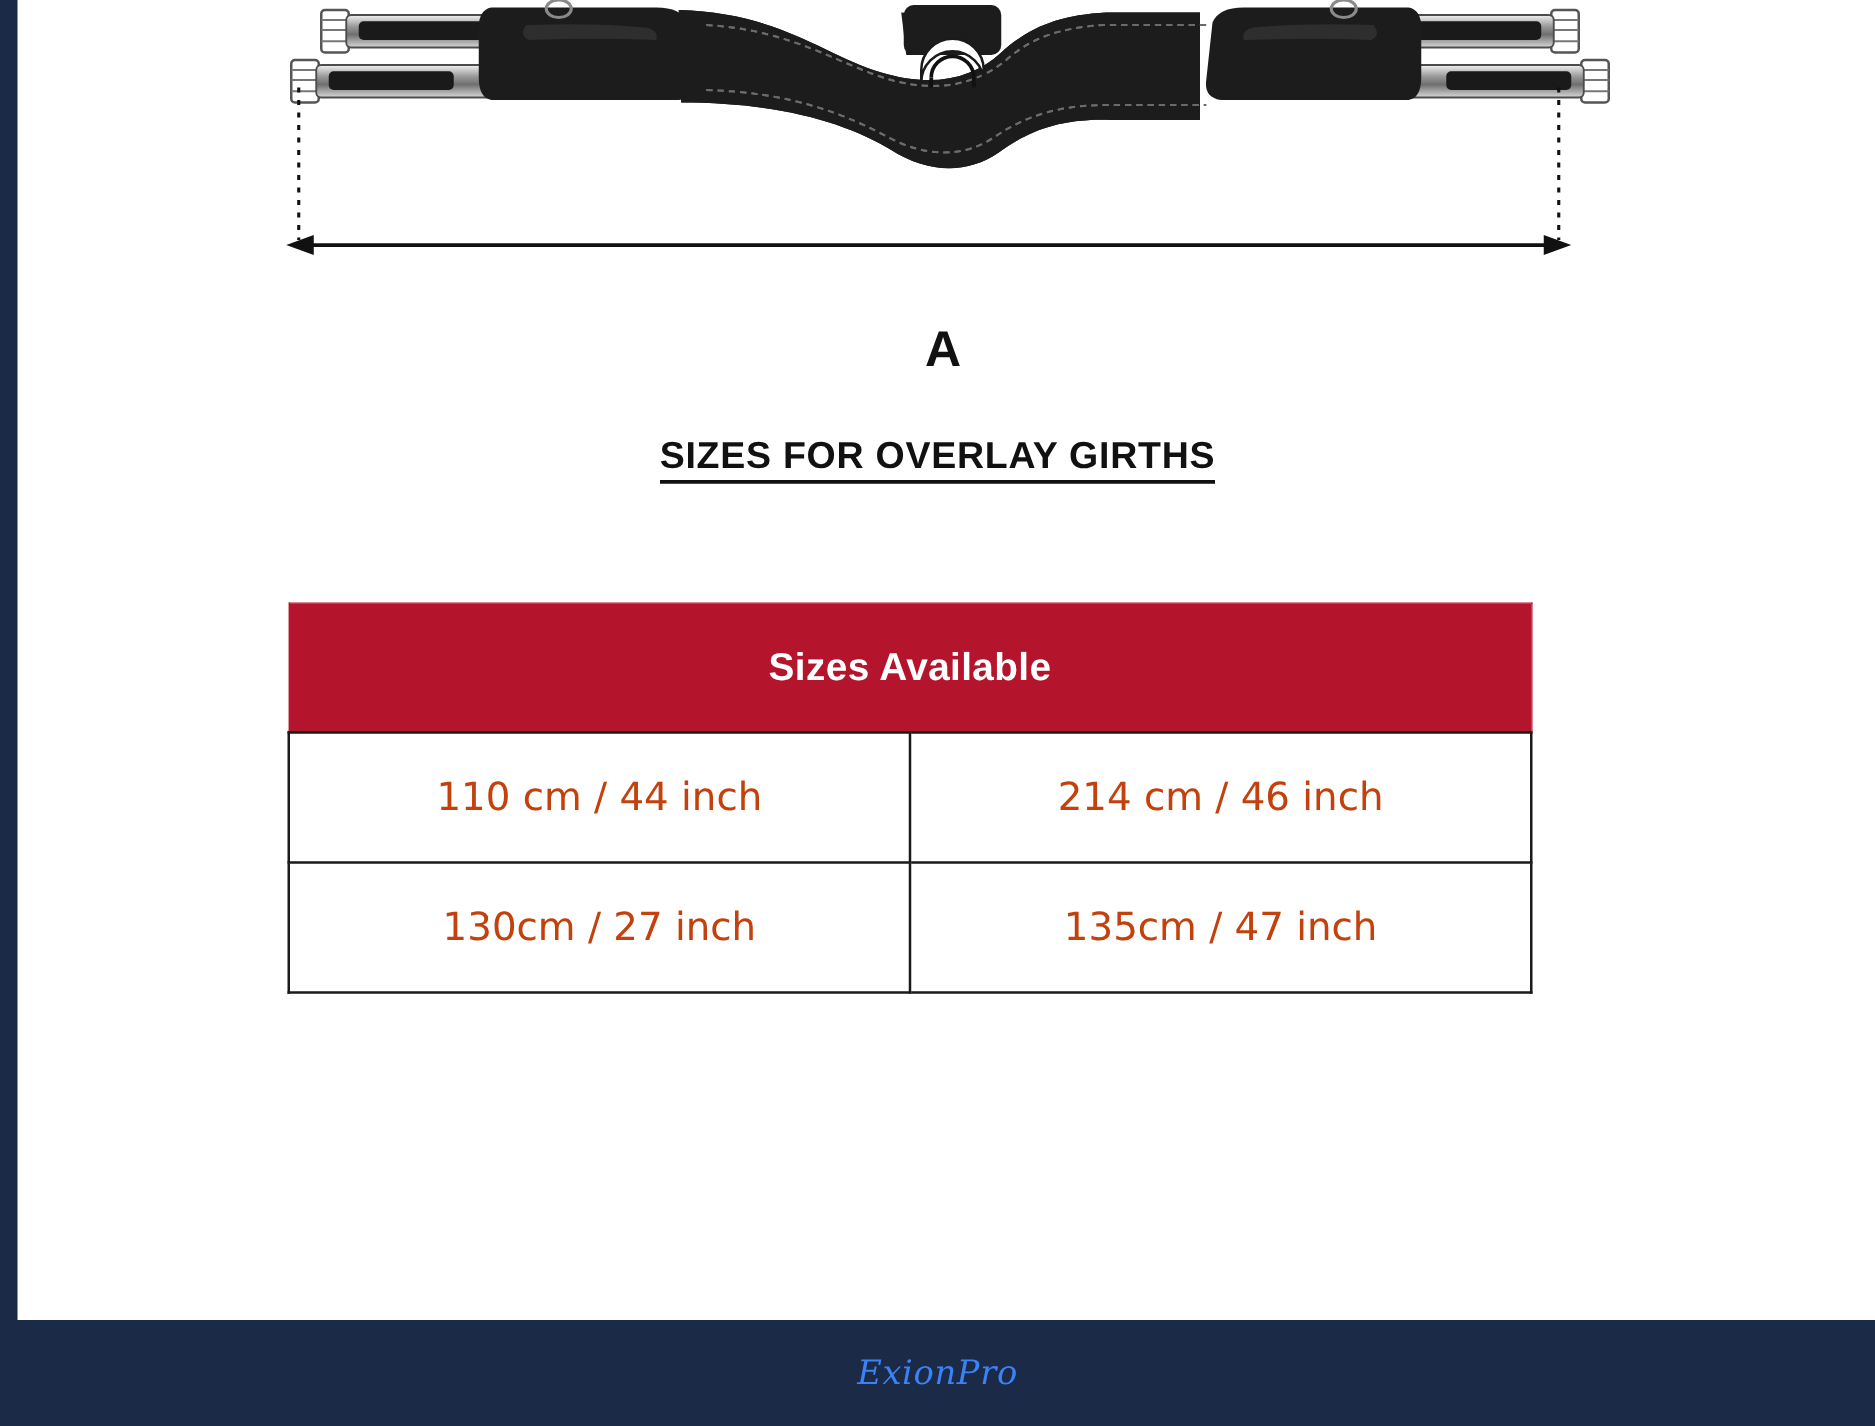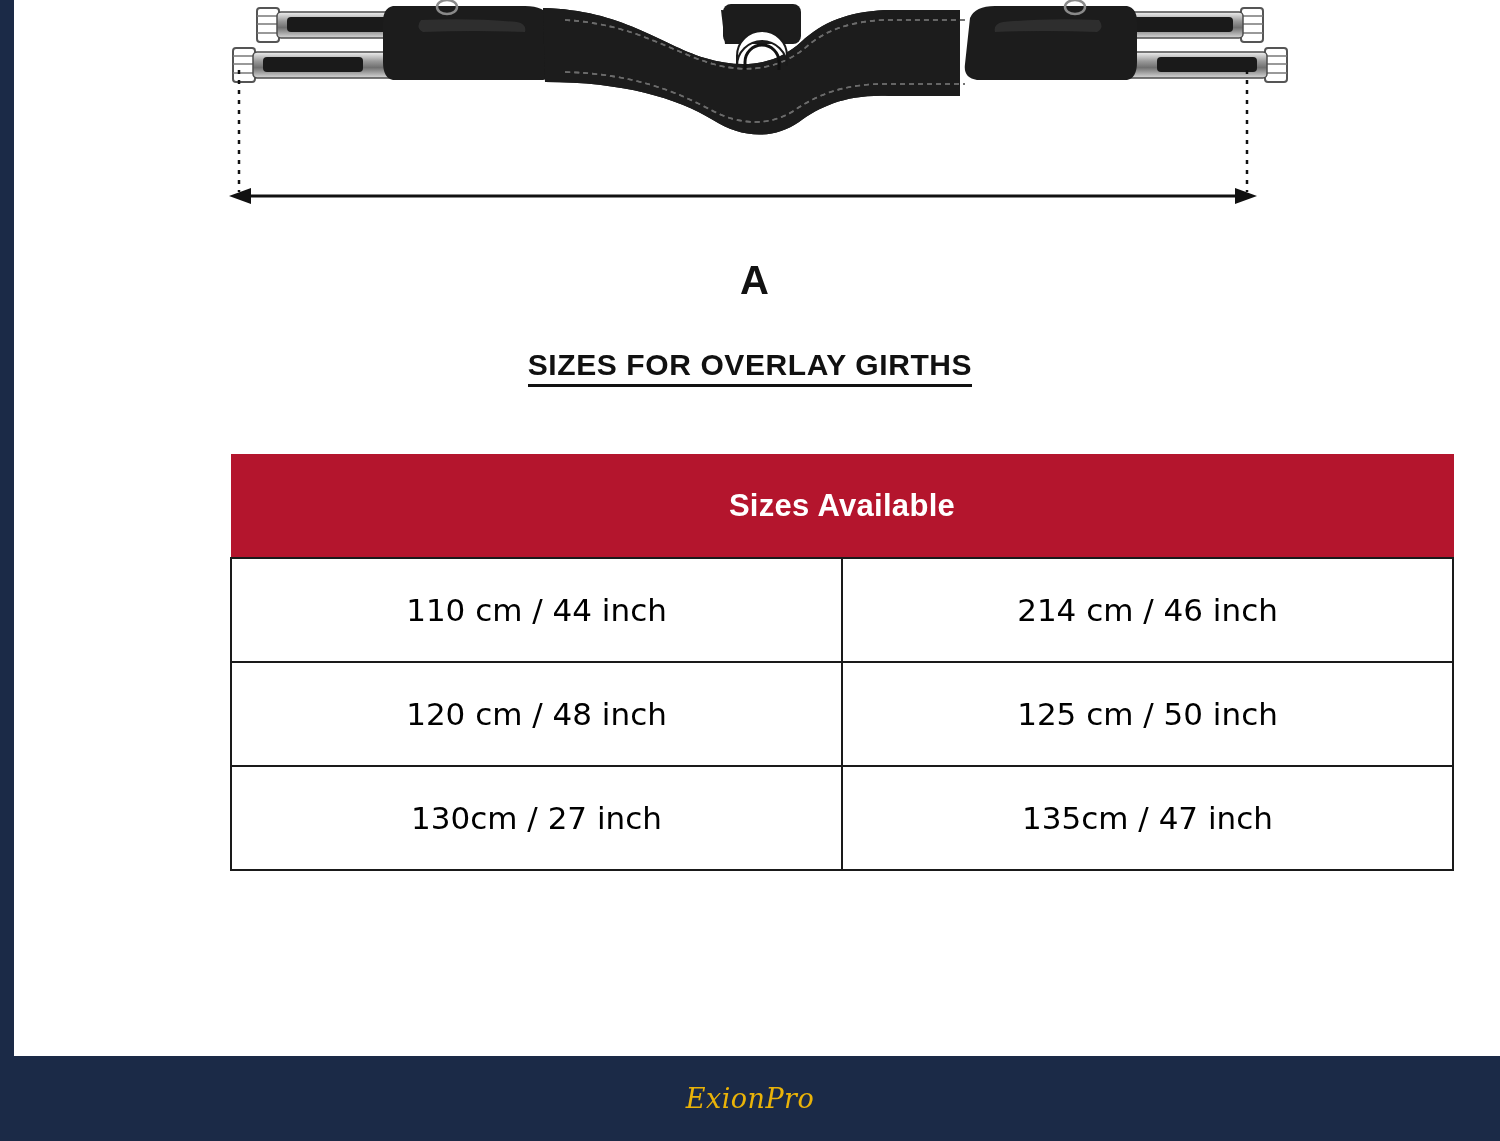--- a/index.html
+++ b/index.html
@@ -73,41 +73,41 @@
   }
   .section-heading span {
     border-bottom: 3px solid #111111;
     padding-bottom: 3px;
   }
 
   
   .size-table {
     position: absolute;
     left: 230px;
-    top: 454px;
-    width: 1224px;
+    top: 482px;
+    width: 996px;
     border-collapse: collapse;
     table-layout: fixed;
   }
   .size-table th {
     background: #b4152d;
     color: #ffffff;
     font-size: 31px;
     font-weight: bold;
     height: 100px;
     text-align: center;
     border: 1px solid #b4152d;
     letter-spacing: 0.3px;
   }
   .size-table td {
     border: 2px solid #1a1a1a;
     height: 100px;
     text-align: center;
     font-size: 31px;
-    color: #000000;
+    color: #c2410c;
     font-family: "DejaVu Sans", sans-serif;
     font-weight: 400;
   }
 
   
   .footer {
     position: absolute;
     left: 0;
     bottom: 0;
     width: 1500px;
@@ -115,21 +115,21 @@
     background: #1b2a47;
   }
   .brand {
     position: absolute;
     left: 0; top: 0;
     width: 1500px;
     height: 85px;
     display: flex;
     align-items: center;
     justify-content: center;
-    color: #eab308;
+    color: #3b82f6;
     font-size: 27px;
     font-family: "DejaVu Serif", serif;
     font-style: italic;
     letter-spacing: 0.5px;
     text-align: right;
   }
 </style>
 </head>
 <body>
 
@@ -289,24 +289,20 @@
       <tr>
         <th colspan="2">Sizes Available</th>
       </tr>
     </thead>
     <tbody>
       <tr>
         <td>110 cm / 44 inch</td>
         <td>214 cm / 46 inch</td>
       </tr>
       <tr>
-        <td>120 cm / 48 inch</td>
-        <td>125 cm / 50 inch</td>
-      </tr>
-      <tr>
         <td>130cm / 27 inch</td>
         <td>135cm / 47 inch</td>
       </tr>
     </tbody>
   </table>
 
   <div class="footer">
     <div class="brand">ExionPro</div>
   </div>
 

